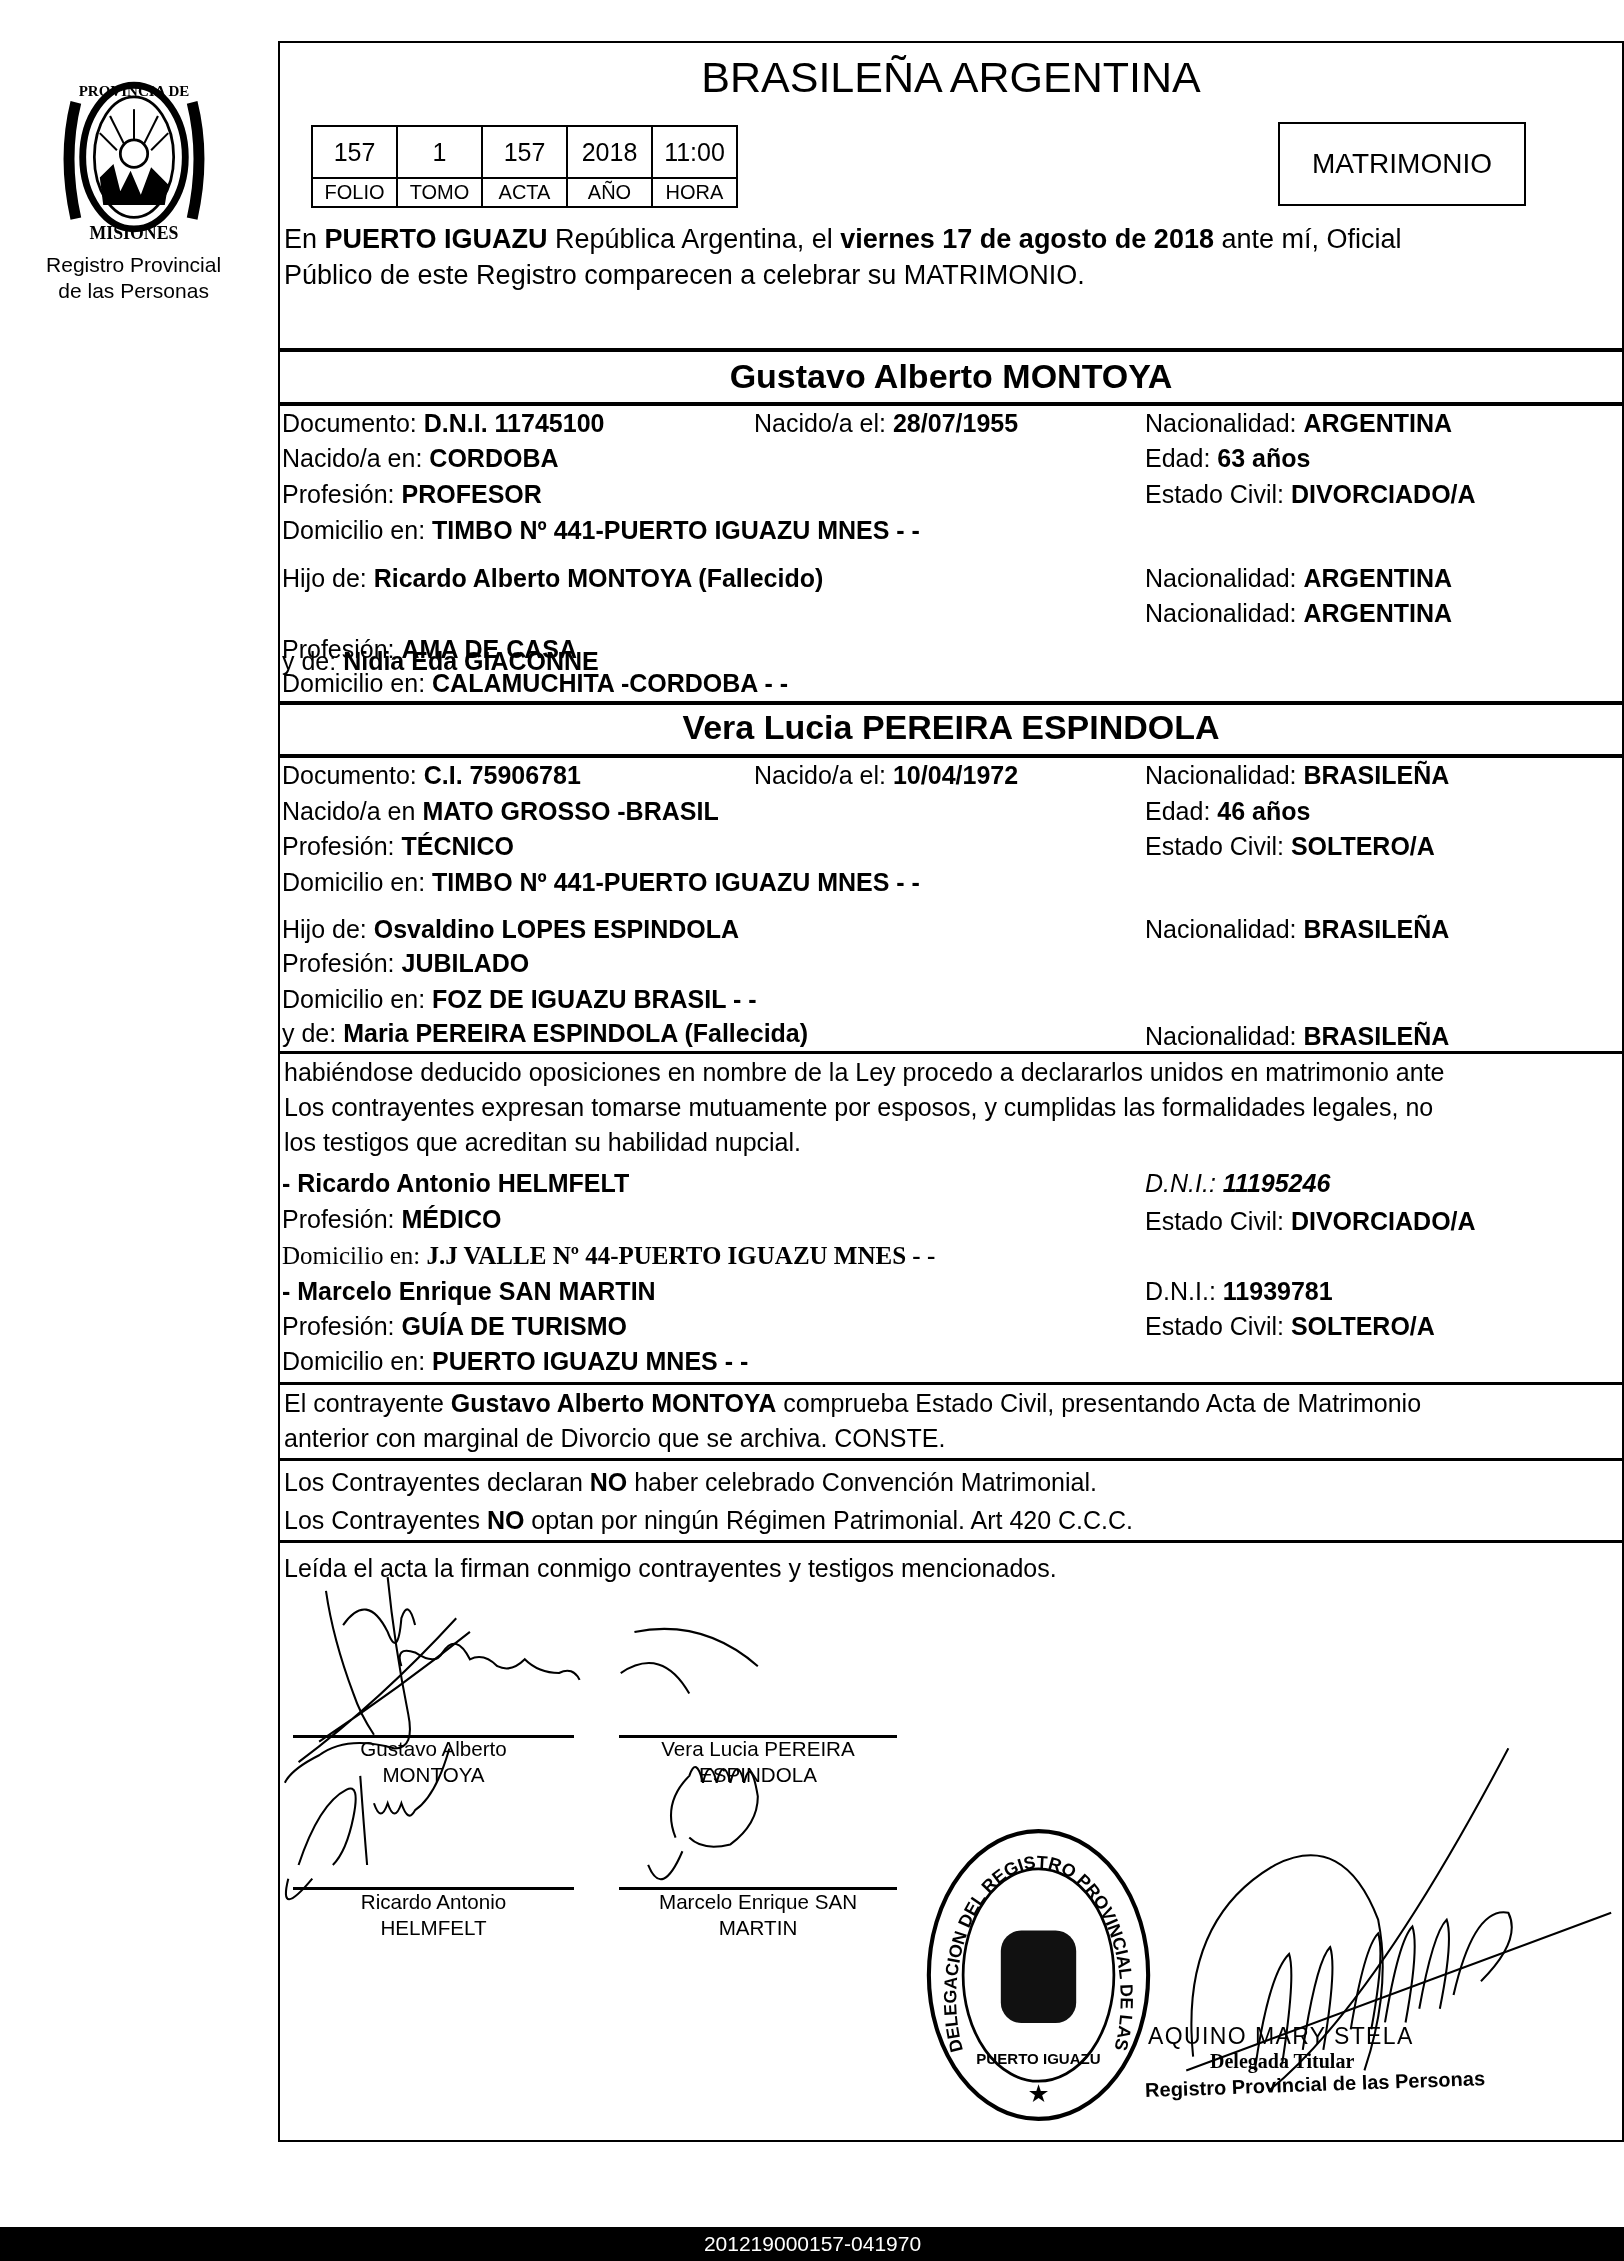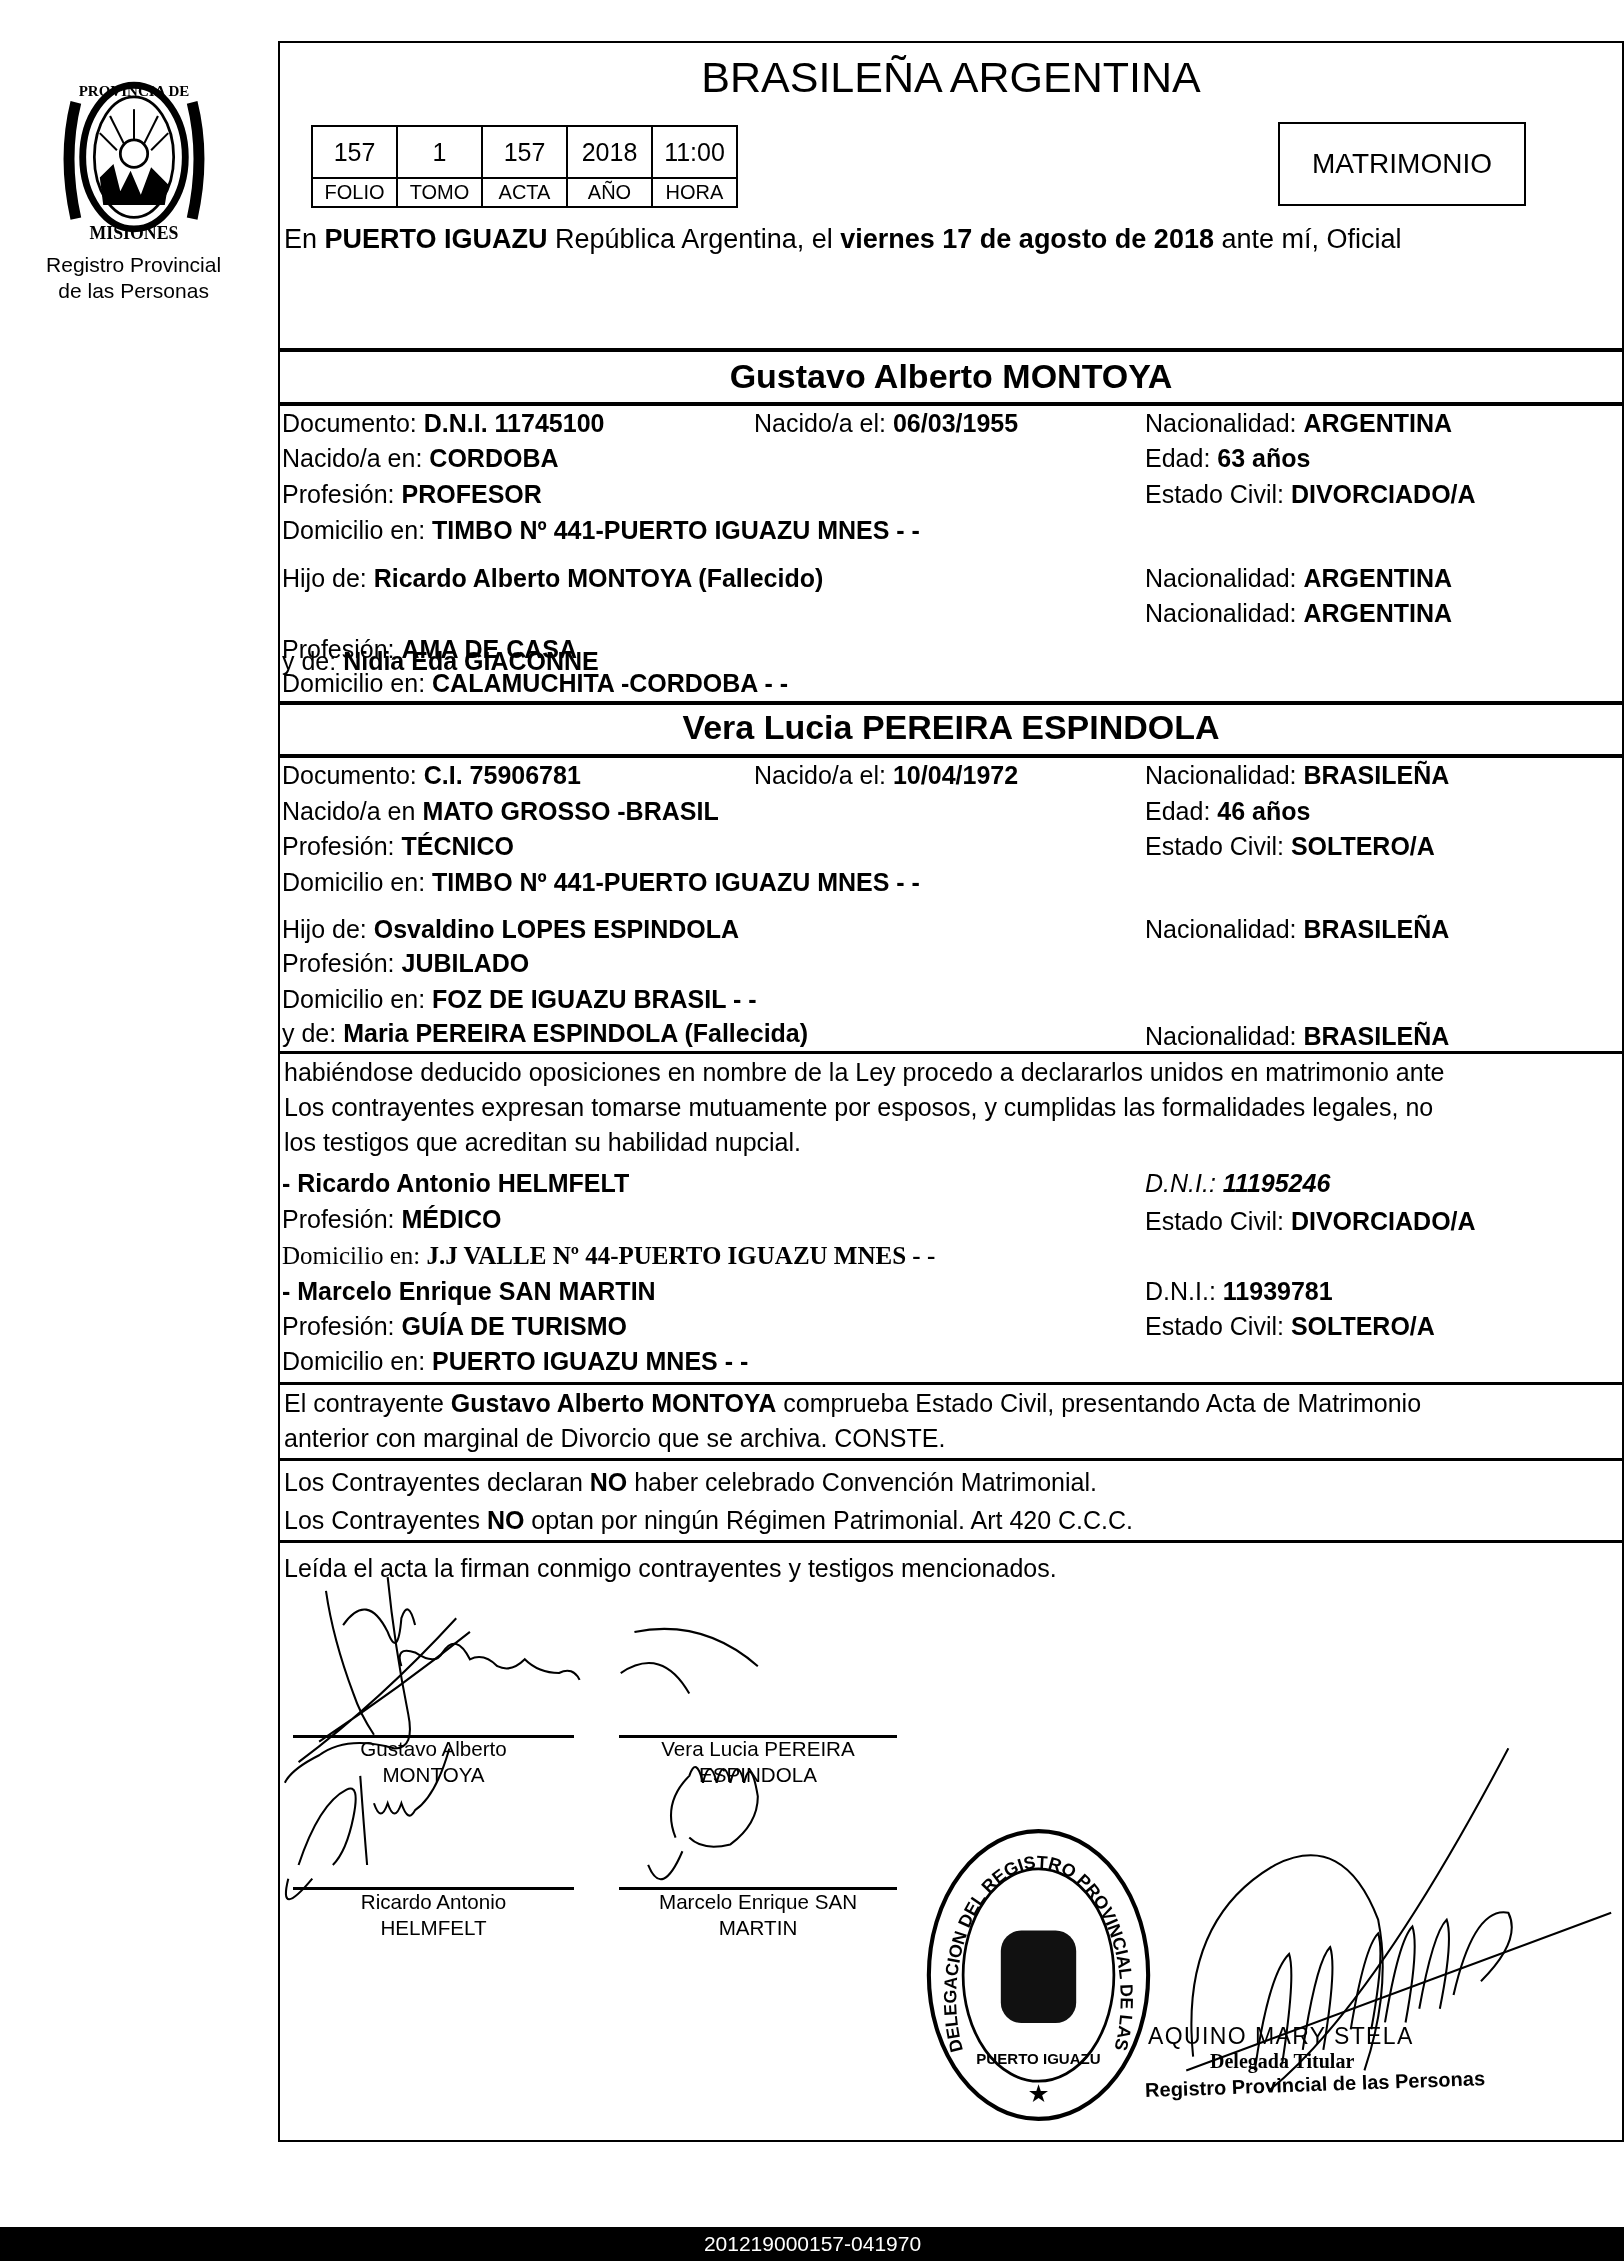--- a/index.html
+++ b/index.html
@@ -72,29 +72,30 @@
     <td>AÑO</td>
     <td>HORA</td>
   </tr>
 </tbody>
   </table>
 
 <div class="abs type-box">MATRIMONIO</div>
 
 <div class="abs intro">
   <div><span>En </span><b>PUERTO IGUAZU</b><span> República Argentina, el </span><b>viernes 17 de agosto de 2018</b><span> ante mí, Oficial</span></div>
+  <div>Público de este Registro comparecen a celebrar su MATRIMONIO.</div>
 </div>
 
 <div class="hr" style="top:348px;"></div>
 <div class="section-name" style="top:357px;">Gustavo Alberto MONTOYA</div>
 <div class="hr" style="top:402px;"></div>
 
 <div>
   <div class="row" style="left:282px; top:409px;"><span>Documento: </span><b>D.N.I. 11745100</b></div>
-  <div class="row" style="left:754px; top:409px;"><span>Nacido/a el: </span><b>06/03/1955</b></div>
+  <div class="row" style="left:754px; top:409px;"><span>Nacido/a el: </span><b>28/07/1955</b></div>
   <div class="row" style="left:1145px; top:409px;"><span>Nacionalidad: </span><b>ARGENTINA</b></div>
   <div class="row" style="left:282px; top:444px;"><span>Nacido/a en: </span><b>CORDOBA</b></div>
   <div class="row" style="left:1145px; top:444px;"><span>Edad: </span><b>63 años</b></div>
   <div class="row" style="left:282px; top:480px;"><span>Profesión: </span><b>PROFESOR</b></div>
   <div class="row" style="left:1145px; top:480px;"><span>Estado Civil: </span><b>DIVORCIADO/A</b></div>
   <div class="row" style="left:282px; top:516px;"><span>Domicilio en: </span><b>TIMBO Nº 441-PUERTO IGUAZU MNES - -</b></div>
   <div class="row" style="left:282px; top:564px;"><span>Hijo de: </span><b>Ricardo Alberto MONTOYA (Fallecido)</b></div>
   <div class="row" style="left:1145px; top:564px;"><span>Nacionalidad: </span><b>ARGENTINA</b></div>
   <div class="row" style="left:282px; top:599px;margin-top:48px;"><span>y de: </span><b>Nidia Eda GIACONNE</b></div>
   <div class="row" style="left:1145px; top:599px;"><span>Nacionalidad: </span><b>ARGENTINA</b></div>

